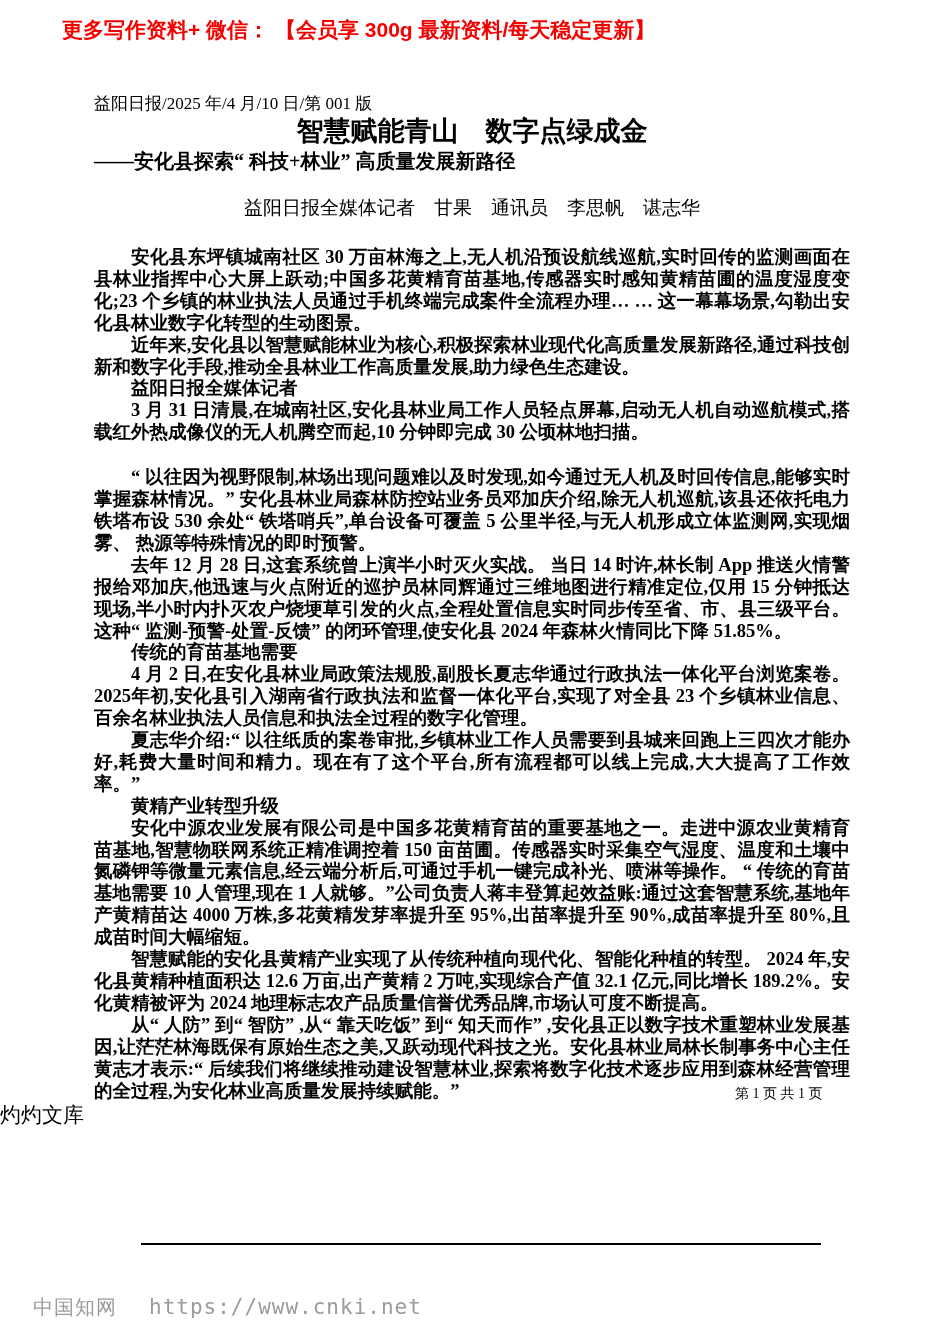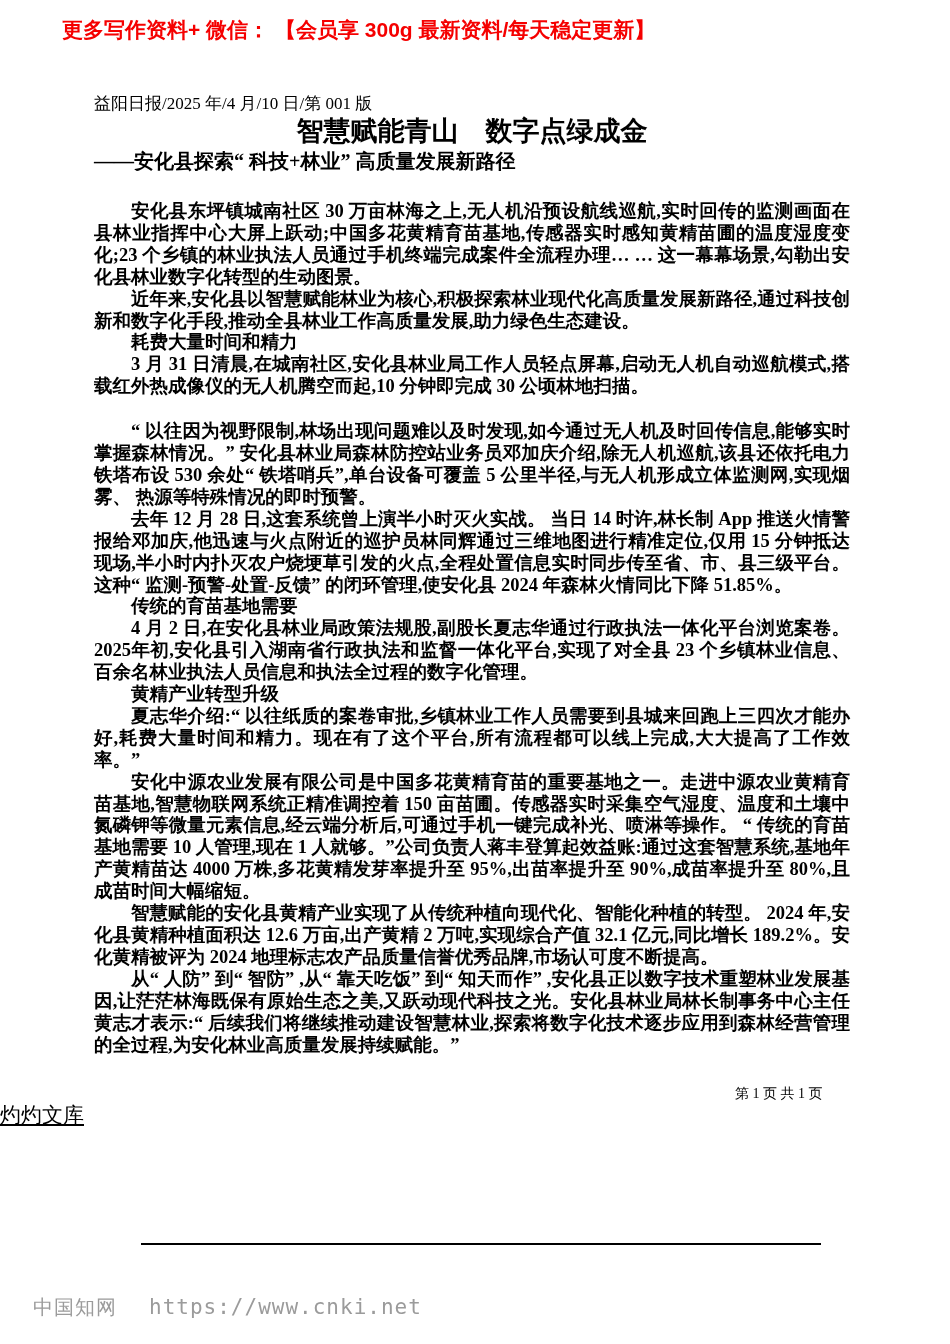--- a/index.html
+++ b/index.html
@@ -44,21 +44,21 @@
   .article-body p {
     margin:0; text-indent:2em;
   }
   .article-body p.gap-before { margin-top:23px; }
   .page-indicator {
     position:absolute; left:735px; top:1085px;
     font-size:14px; line-height:17px;
   }
   .library-label {
     position:absolute; left:0px; top:1103px;
-    font-size:21px; line-height:24px;text-decoration:underline;
+    font-size:21px; line-height:24px;
   }
   .footer-divider {
     position:absolute; left:141px; top:1243px;
     width:680px; height:2px; background:#000000;
   }
   .watermark {
     position:absolute; left:33px; top:1294px;
     white-space:nowrap;
   }
   .wm-name {
@@ -77,32 +77,33 @@
 
   <div class="banner" style="color: rgb(245, 0, 0);">更多写作资料+ 微信： 【会员享 300g 最新资料/每天稳定更新】</div>
 
   <div class="doc">
     <p class="source-line">益阳日报/2025 年/4 月/10 日/第 001 版</p>
 
     <h1 class="article-title">智慧赋能青山　数字点绿成金</h1>
 
     <h2 class="article-subtitle">——安化县探索“ 科技+林业” 高质量发展新路径</h2>
 
+    <p class="article-byline">益阳日报全媒体记者　甘果　通讯员　李思帆　谌志华</p>
 
     <div class="article-body">
         <p class="">安化县东坪镇城南社区 30 万亩林海之上,无人机沿预设航线巡航,实时回传的监测画面在县林业指挥中心大屏上跃动;中国多花黄精育苗基地,传感器实时感知黄精苗圃的温度湿度变化;23 个乡镇的林业执法人员通过手机终端完成案件全流程办理… … 这一幕幕场景,勾勒出安化县林业数字化转型的生动图景。</p>
         <p class="">近年来,安化县以智慧赋能林业为核心,积极探索林业现代化高质量发展新路径,通过科技创新和数字化手段,推动全县林业工作高质量发展,助力绿色生态建设。</p>
-        <p class="">耗费大量时间和精力</p>
+        <p class="">益阳日报全媒体记者</p>
         <p class="">3 月 31 日清晨,在城南社区,安化县林业局工作人员轻点屏幕,启动无人机自动巡航模式,搭载红外热成像仪的无人机腾空而起,10 分钟即完成 30 公顷林地扫描。</p>
         <p class="gap-before">“ 以往因为视野限制,林场出现问题难以及时发现,如今通过无人机及时回传信息,能够实时掌握森林情况。” 安化县林业局森林防控站业务员邓加庆介绍,除无人机巡航,该县还依托电力铁塔布设 530 余处“ 铁塔哨兵”,单台设备可覆盖 5 公里半径,与无人机形成立体监测网,实现烟雾、 热源等特殊情况的即时预警。</p>
         <p class="">去年 12 月 28 日,这套系统曾上演半小时灭火实战。 当日 14 时许,林长制 App 推送火情警报给邓加庆,他迅速与火点附近的巡护员林同辉通过三维地图进行精准定位,仅用 15 分钟抵达现场,半小时内扑灭农户烧埂草引发的火点,全程处置信息实时同步传至省、市、县三级平台。这种“ 监测-预警-处置-反馈” 的闭环管理,使安化县 2024 年森林火情同比下降 51.85%。</p>
         <p class="">传统的育苗基地需要</p>
         <p class="">4 月 2 日,在安化县林业局政策法规股,副股长夏志华通过行政执法一体化平台浏览案卷。 2025年初,安化县引入湖南省行政执法和监督一体化平台,实现了对全县 23 个乡镇林业信息、百余名林业执法人员信息和执法全过程的数字化管理。</p>
+        <p class="">夏志华介绍:“ 以往纸质的案卷审批,乡镇林业工作人员需要到县城来回跑上三四次才能办好,耗费大量时间和精力。现在有了这个平台,所有流程都可以线上完成,大大提高了工作效率。”</p>
         <p class="">黄精产业转型升级</p>
-        <p class="">夏志华介绍:“ 以往纸质的案卷审批,乡镇林业工作人员需要到县城来回跑上三四次才能办好,耗费大量时间和精力。现在有了这个平台,所有流程都可以线上完成,大大提高了工作效率。”</p>
         <p class="">安化中源农业发展有限公司是中国多花黄精育苗的重要基地之一。走进中源农业黄精育苗基地,智慧物联网系统正精准调控着 150 亩苗圃。传感器实时采集空气湿度、温度和土壤中氮磷钾等微量元素信息,经云端分析后,可通过手机一键完成补光、喷淋等操作。 “ 传统的育苗基地需要 10 人管理,现在 1 人就够。”公司负责人蒋丰登算起效益账:通过这套智慧系统,基地年产黄精苗达 4000 万株,多花黄精发芽率提升至 95%,出苗率提升至 90%,成苗率提升至 80%,且成苗时间大幅缩短。</p>
         <p class="">智慧赋能的安化县黄精产业实现了从传统种植向现代化、智能化种植的转型。 2024 年,安化县黄精种植面积达 12.6 万亩,出产黄精 2 万吨,实现综合产值 32.1 亿元,同比增长 189.2%。安化黄精被评为 2024 地理标志农产品质量信誉优秀品牌,市场认可度不断提高。</p>
         <p class="">从“ 人防” 到“ 智防” ,从“ 靠天吃饭” 到“ 知天而作” ,安化县正以数字技术重塑林业发展基因,让茫茫林海既保有原始生态之美,又跃动现代科技之光。安化县林业局林长制事务中心主任黄志才表示:“ 后续我们将继续推动建设智慧林业,探索将数字化技术逐步应用到森林经营管理的全过程,为安化林业高质量发展持续赋能。”</p>
       </div>
   </div>
 
   <div class="page-indicator">第 1 页 共 1 页</div>
 
   <div class="library-label">灼灼文库</div>
 

